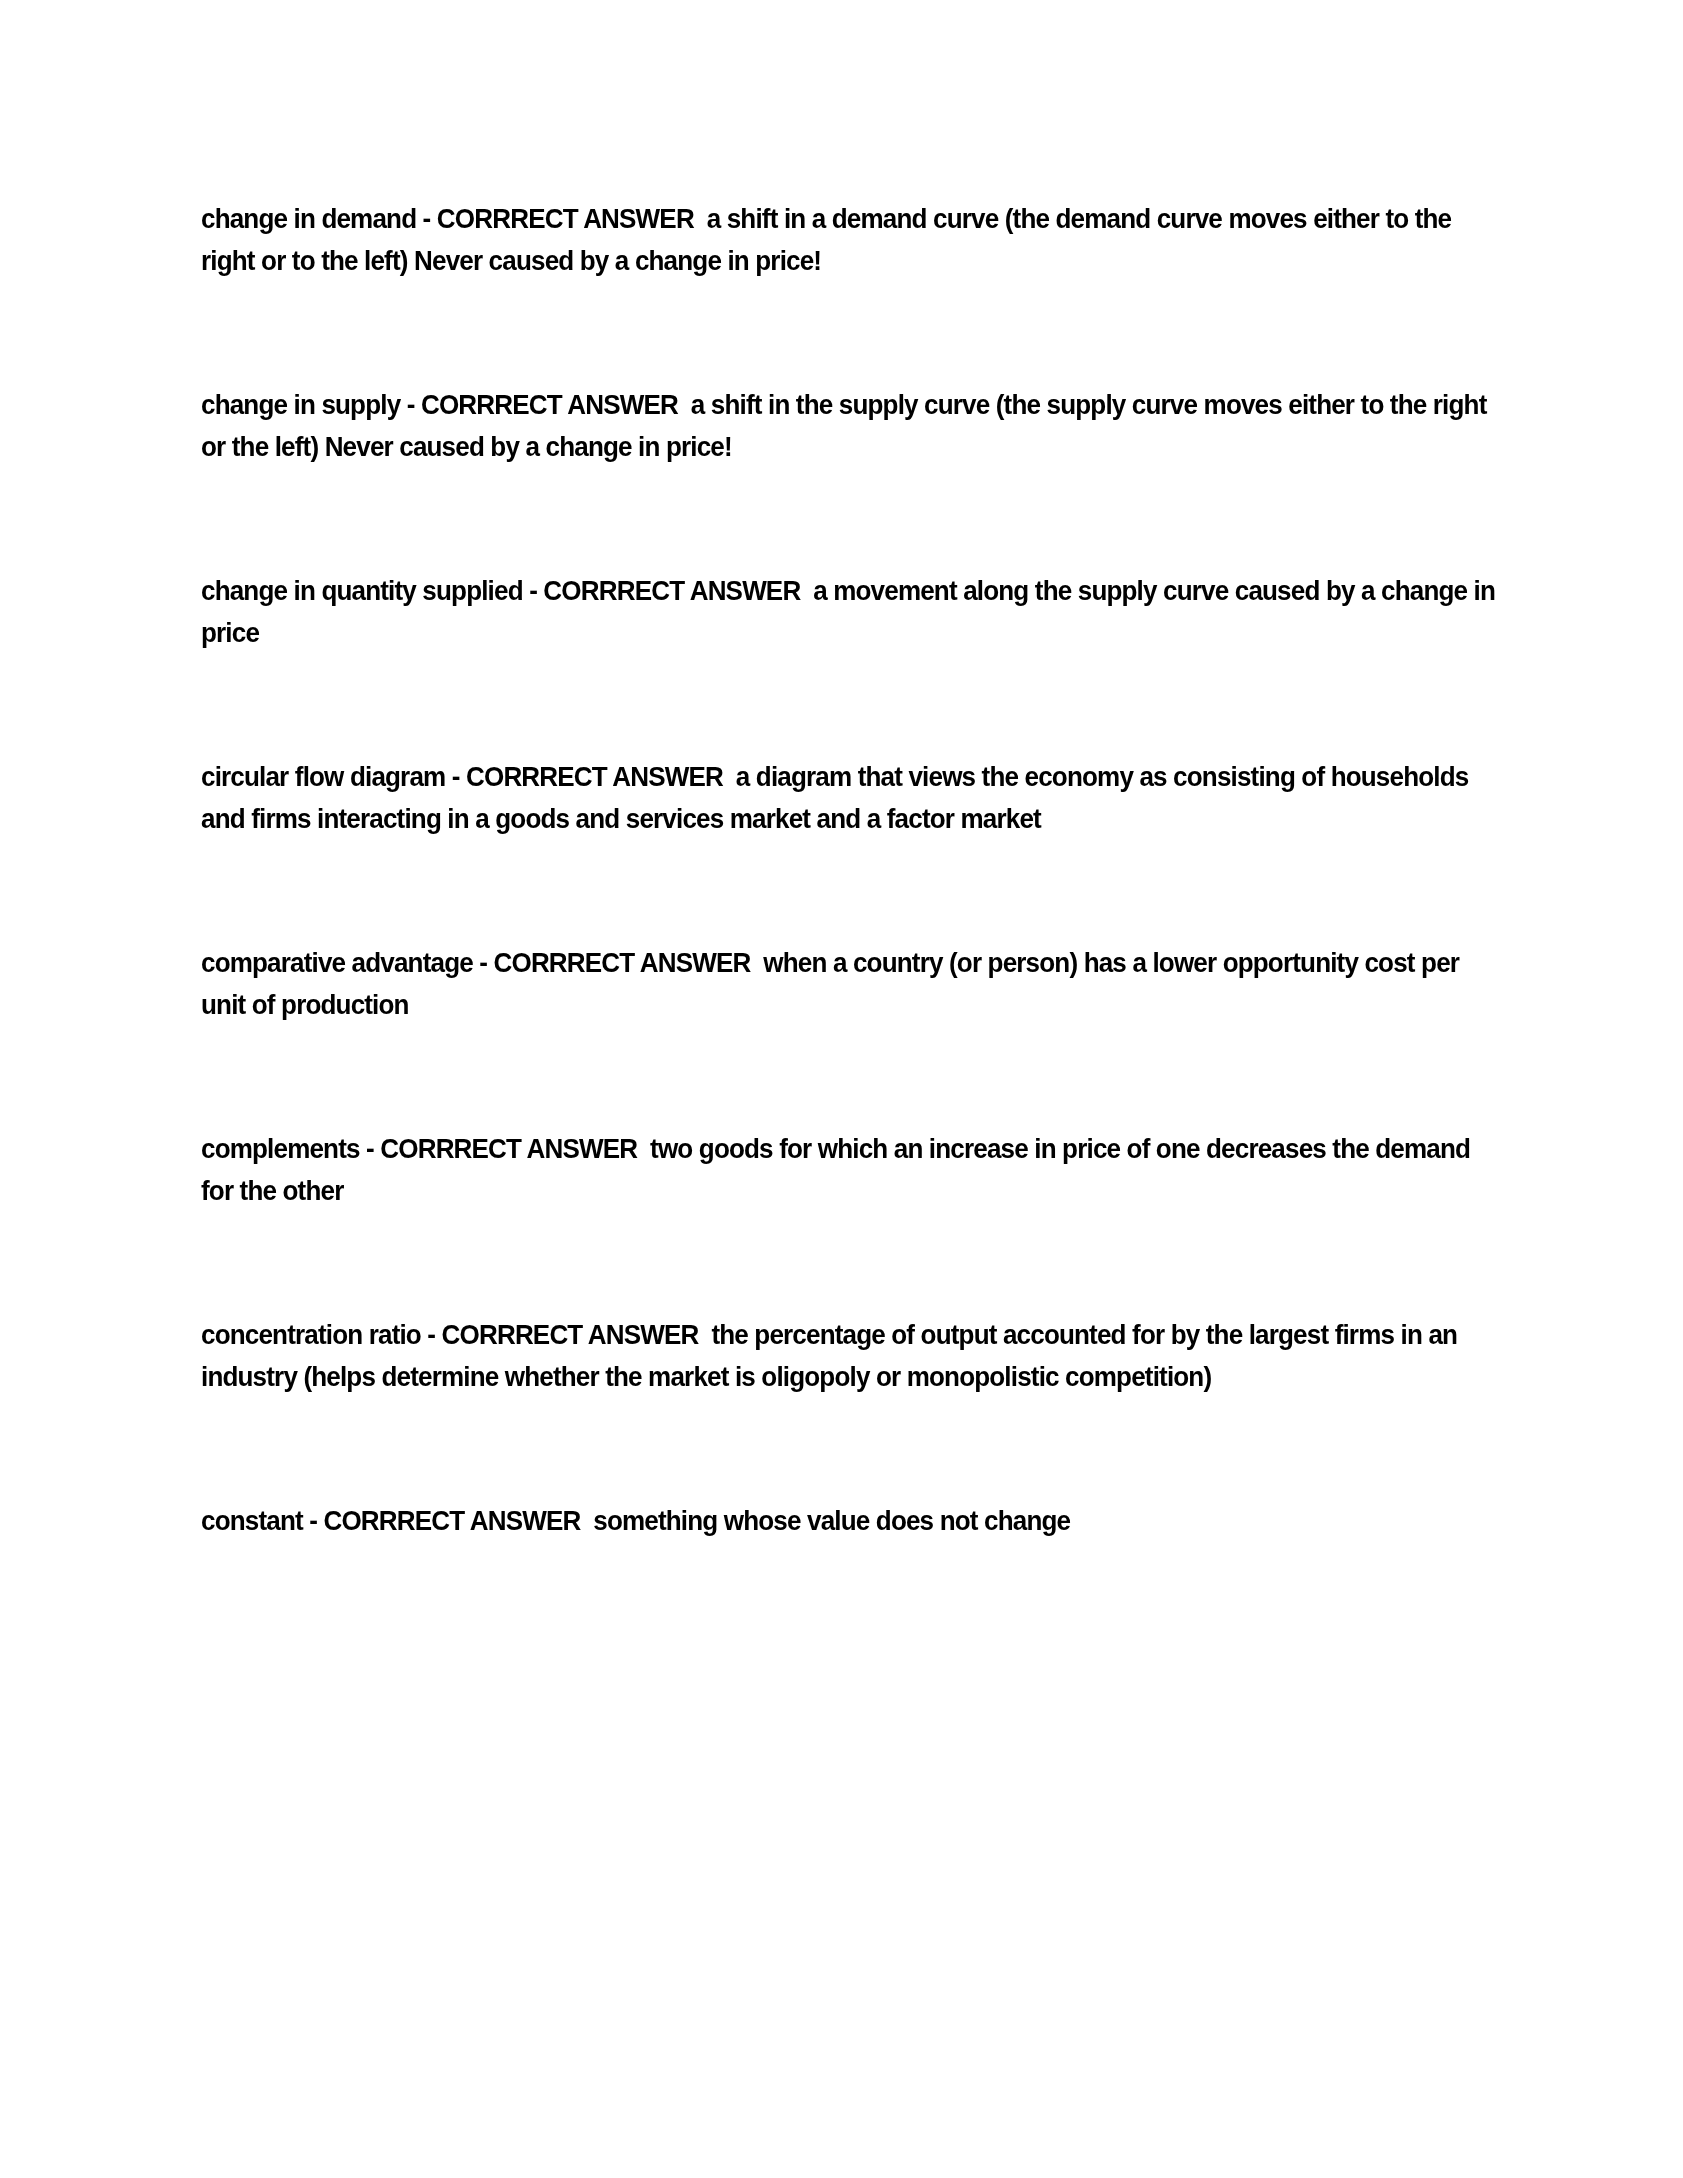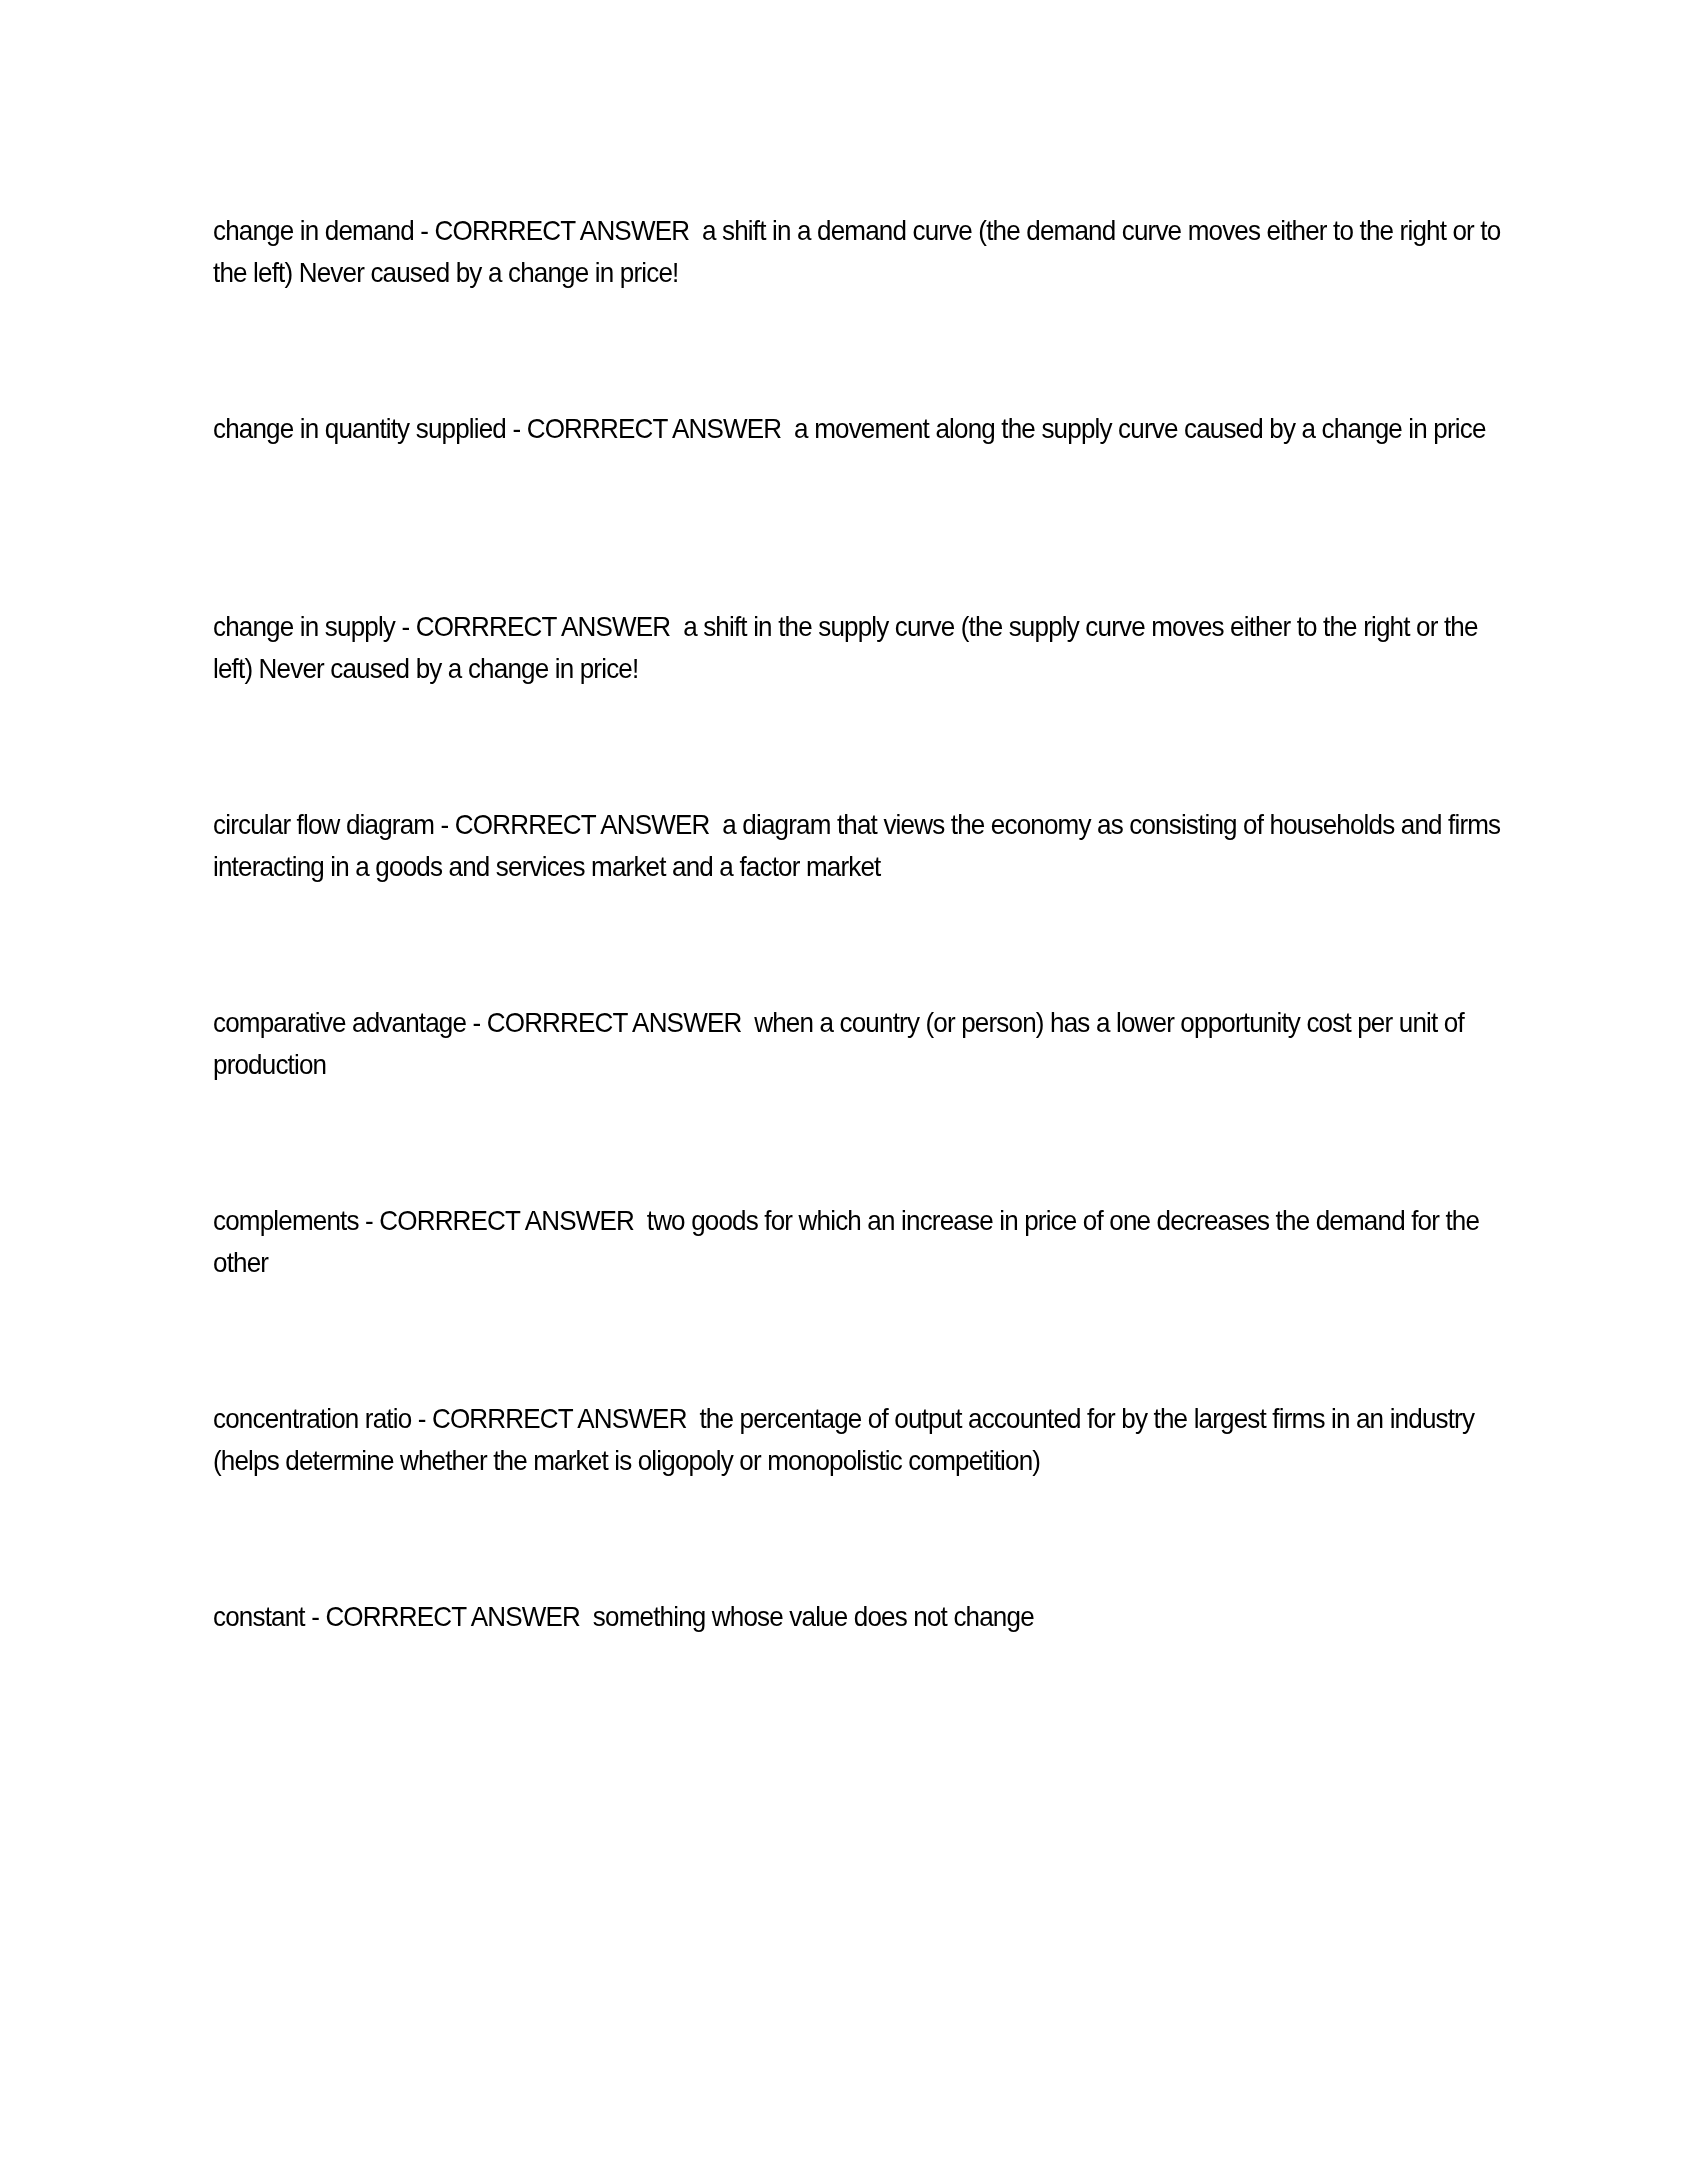--- a/index.html
+++ b/index.html
@@ -24,21 +24,22 @@
       background: #ffffff;
     }
     .entries {
       position: absolute;
       left: 197px;
       top: 194px;
       width: 1307px;
     }
     .entry {
       height: 182px;
-      margin: 16px;
+      margin: 4px;
+      font-weight: bold;
     }
     .entry p {
       margin: 0;
       font-size: 28px;
       line-height: 42px;
       letter-spacing: -0.9px;
       word-spacing: 0px;
       transform: scaleX(0.93);
       transform-origin: left top;
       width: 1406px;
@@ -53,25 +54,25 @@
 
 <div class="page">
   <div class="entries">
 
     <div class="entry">
       <p><span class="term">change in demand</span><span class="sep"> - </span><span class="label">CORRRECT ANSWER</span>&nbsp;&nbsp;<span class="def">a shift in a demand curve (the demand curve moves either to the right or to the left) Never caused by a change in price!</span></p>
     </div>
 
 
     <div class="entry">
-      <p><span class="term">change in quantity supplied</span><span class="sep"> - </span><span class="label">CORRRECT ANSWER</span>&nbsp;&nbsp;<span class="def">a movement along the supply curve caused by a change in price</span></p>
+      <p><span class="term">change in supply</span><span class="sep"> - </span><span class="label">CORRRECT ANSWER</span>&nbsp;&nbsp;<span class="def">a shift in the supply curve (the supply curve moves either to the right or the left) Never caused by a change in price!</span></p>
     </div>
 
     <div class="entry">
-      <p><span class="term">change in supply</span><span class="sep"> - </span><span class="label">CORRRECT ANSWER</span>&nbsp;&nbsp;<span class="def">a shift in the supply curve (the supply curve moves either to the right or the left) Never caused by a change in price!</span></p>
+      <p><span class="term">change in quantity supplied</span><span class="sep"> - </span><span class="label">CORRRECT ANSWER</span>&nbsp;&nbsp;<span class="def">a movement along the supply curve caused by a change in price</span></p>
     </div>
 
 
     <div class="entry">
       <p><span class="term">circular flow diagram</span><span class="sep"> - </span><span class="label">CORRRECT ANSWER</span>&nbsp;&nbsp;<span class="def">a diagram that views the economy as consisting of households and firms interacting in a goods and services market and a factor market</span></p>
     </div>
 
     <div class="entry">
       <p><span class="term">comparative advantage</span><span class="sep"> - </span><span class="label">CORRRECT ANSWER</span>&nbsp;&nbsp;<span class="def">when a country (or person) has a lower opportunity cost per unit of production</span></p>
     </div>

